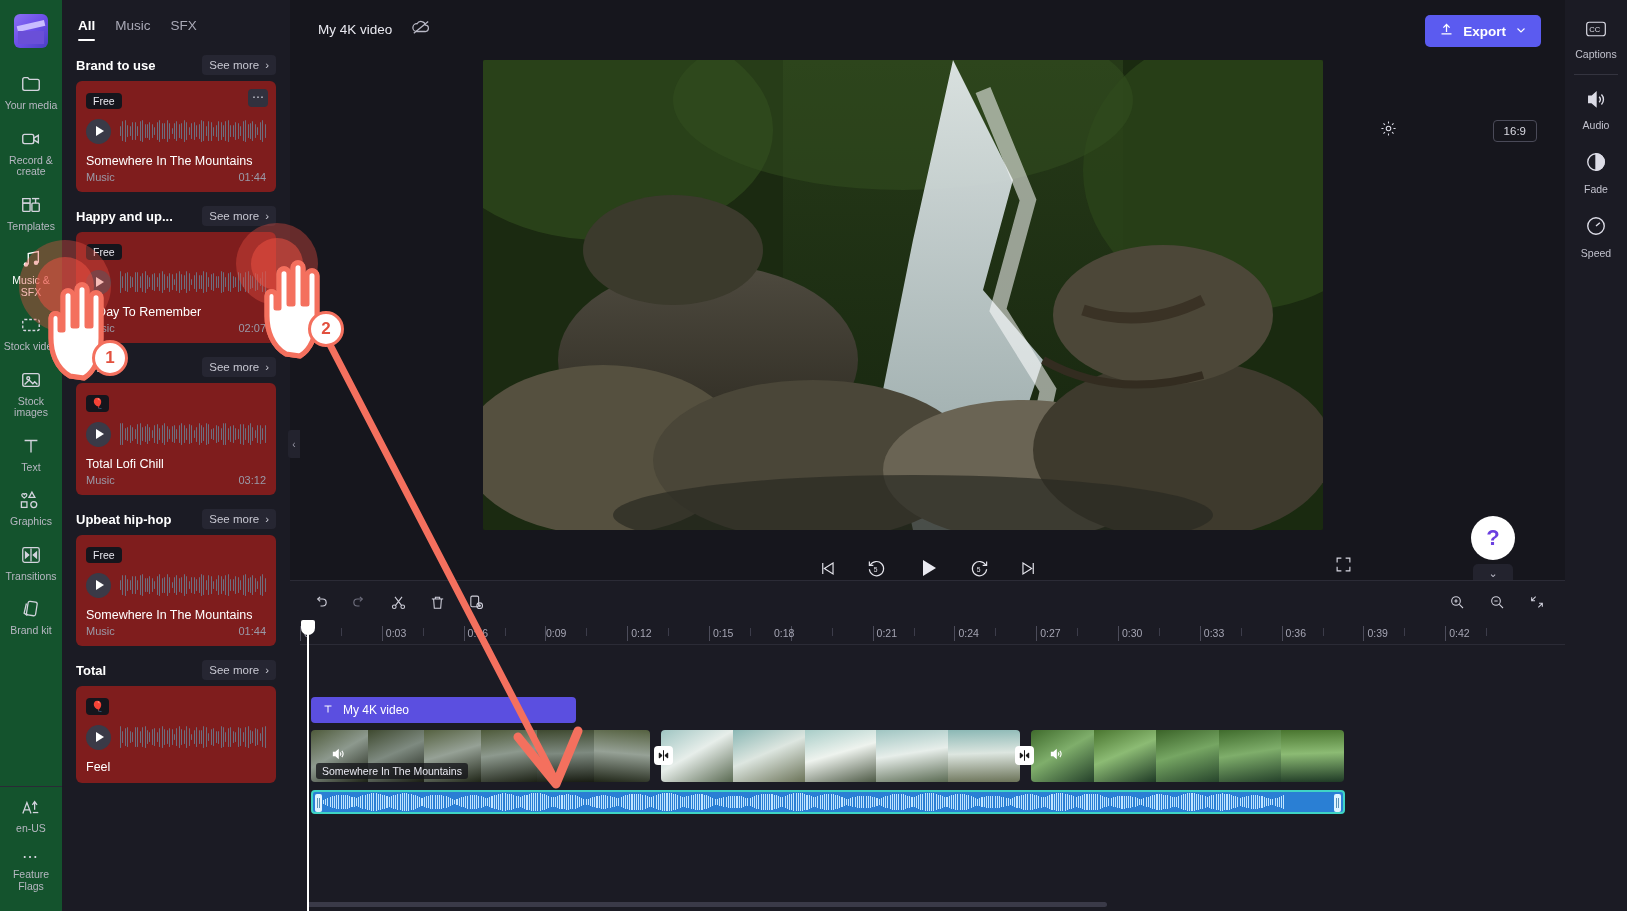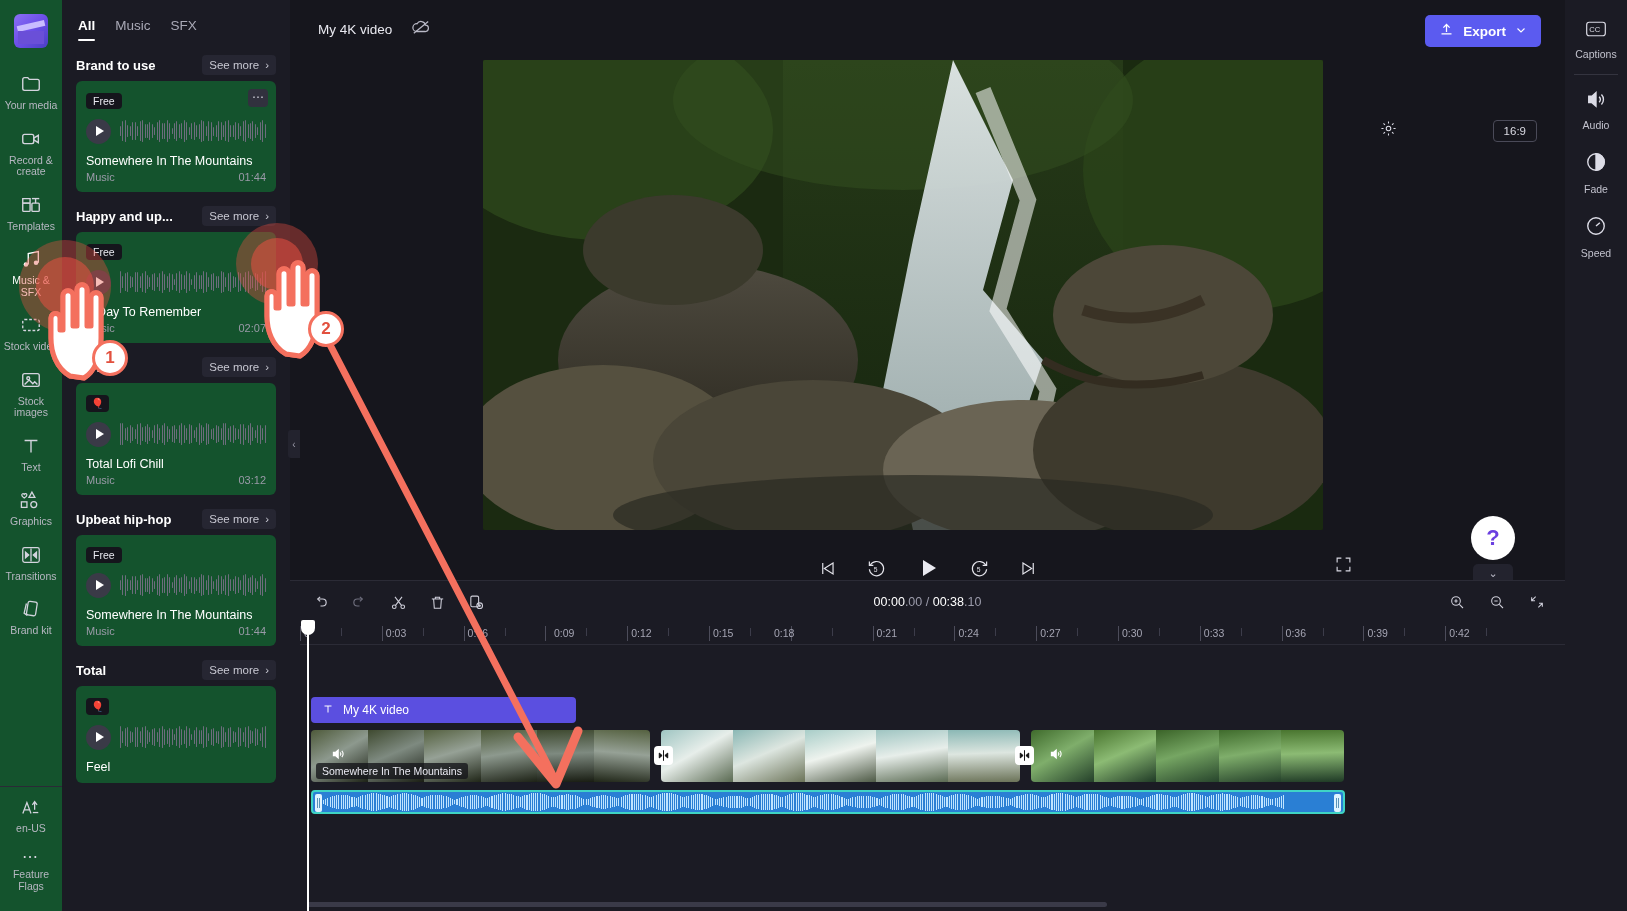--- a/index.html
+++ b/index.html
@@ -54,21 +54,21 @@
     background:transparent; border:none; outline:none; color:#d5d5de;
     font-size:12.5px; font-family:inherit; width:100%;
   }
   .search input::placeholder { color:#8d8d9c; }
 
   .sec-head { display:flex; align-items:center; justify-content:space-between; padding: 14px 14px 6px 14px; }
   .sec-title { font-size:13px; font-weight:700; color:#fff; white-space:nowrap; overflow:hidden; text-overflow:ellipsis; max-width:120px;}
   .see-more { display:flex; align-items:center; gap:6px; font-size:11.5px; color:#c8c8d2;
     background:#262632; border-radius:4px; padding:4px 7px; cursor:pointer; }
 
-  .card { margin: 0 14px; background:#14532d; border-radius:6px; padding:10px 10px 9px; position:relative; }
+  .card { margin: 0 14px; background:#7f1d1d; border-radius:6px; padding:10px 10px 9px; position:relative; }
   .badge { display:inline-block; font-size:10.5px; background:#15151c; color:#e8e8ef; border-radius:4px; padding:2px 7px; }
   .badge.prem { background:#15151c; padding:2px 5px; }
   .dots { position:absolute; right:8px; top:8px; width:20px; height:18px; background:#31313e;
     border-radius:4px; color:#d4d4de; font-size:12px; line-height:16px; text-align:center; cursor:pointer;}
   .wavewrap { display:flex; align-items:center; gap:9px; margin-top:9px; }
   .playbtn { width:25px; height:25px; border-radius:50%; background:#3a3a47; flex:0 0 25px;
     display:flex; align-items:center; justify-content:center; cursor:pointer;}
   .playbtn:after { content:""; border-left:8px solid #fff; border-top:5px solid transparent;
     border-bottom:5px solid transparent; margin-left:3px; }
   .wave { flex:1; height:26px; display:flex; align-items:center; gap:1.6px; overflow:hidden; }
@@ -891,23 +891,20 @@
           </svg>
         </span>
       <span class="tbtn">
           <svg width="17" height="17" viewBox="0 0 24 24" fill="none" stroke="currentColor" stroke-width="1.5">
             <rect x="4" y="3" width="11" height="15" rx="2"></rect>
             <circle cx="16.5" cy="16.5" r="4"></circle>
             <path d="M16.5 14.6v3.8M14.6 16.5h3.8"></path>
           </svg>
         </span>
 
-      <div class="tcode">
-        <span>00:00</span><span class="frac">.00</span><span class="sep"> / </span><span>00:38</span><span class="frac">.10</span>
-      </div>
 
       <div class="tl-right">
         <span class="tbtn" style="margin:0">
             <svg width="16" height="16" viewBox="0 0 24 24" fill="none" stroke="#cfcfda" stroke-width="1.6">
               <circle cx="10.5" cy="10.5" r="6.5"></circle>
               <path d="M15.5 15.5L21 21M8 10.5h5M10.5 8v5"></path>
             </svg>
           </span>
         <span class="tbtn" style="margin:0">
             <svg width="16" height="16" viewBox="0 0 24 24" fill="none" stroke="#cfcfda" stroke-width="1.6">
@@ -928,21 +925,21 @@
         <div class="tick" style="left:0.0px"></div>
         <div class="lab" style="left:0.0px">0</div>
         <div class="tick minor" style="left:40.9px"></div>
         <div class="tick" style="left:81.8px"></div>
         <div class="lab" style="left:81.8px">0:03</div>
         <div class="tick minor" style="left:122.7px"></div>
         <div class="tick" style="left:163.6px"></div>
         <div class="lab" style="left:163.6px">0:06</div>
         <div class="tick minor" style="left:204.5px"></div>
         <div class="tick" style="left:245.4px"></div>
-        <div class="lab" style="left:250px">0:09</div>
+        <div class="lab" style="left:242px">0:09</div>
         <div class="tick minor" style="left:286.3px"></div>
         <div class="tick" style="left:327.2px"></div>
         <div class="lab" style="left:327.2px">0:12</div>
         <div class="tick minor" style="left:368.1px"></div>
         <div class="tick" style="left:409.0px"></div>
         <div class="lab" style="left:409.0px">0:15</div>
         <div class="tick minor" style="left:449.9px"></div>
         <div class="tick" style="left:490.8px"></div>
         <div class="lab" style="left:470px">0:18</div>
         <div class="tick minor" style="left:531.7px"></div>

